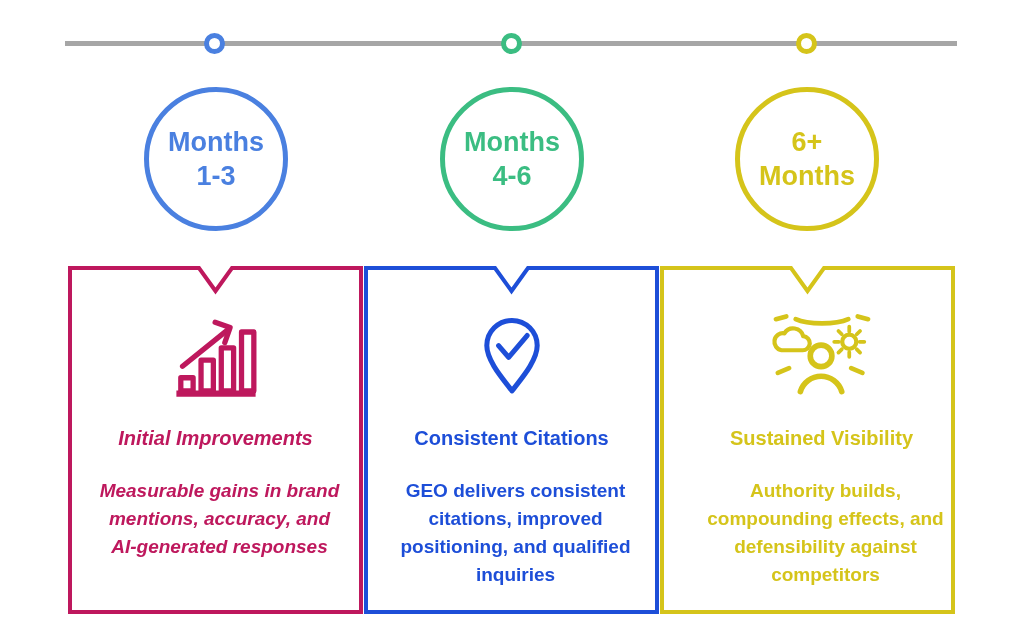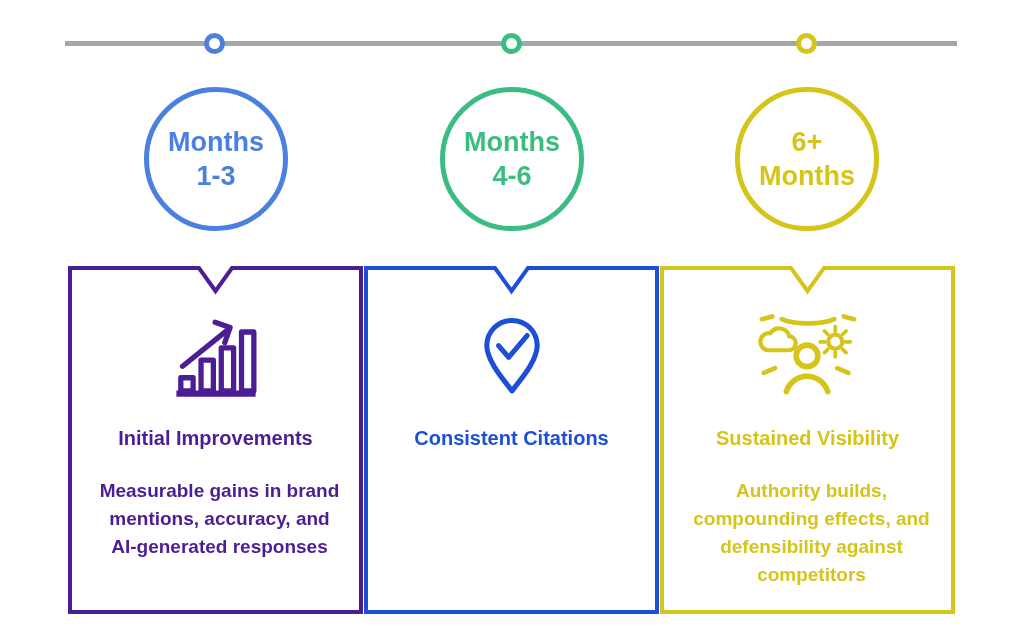--- a/index.html
+++ b/index.html
@@ -53,21 +53,21 @@
   </div>
   <div class="phase-circle" style="left: 440px; color: rgb(59, 189, 130);">
     <div class="phase-circle-label">Months
 4-6</div>
   </div>
   <div class="phase-circle" style="left: 735px; color: rgb(213, 196, 26);">
     <div class="phase-circle-label">6+
 Months</div>
   </div>
 
-  <div class="card" style="left: 68px; color: #4c1d95;">
+  <div class="card" style="left: 68px; color: #be185d; font-style: italic;">
     <svg class="card-border" width="295" height="348" viewBox="0 0 295 348">
       <path d="M2,2 H131 L147.5,25 L164,2 H293 V346 H2 Z" fill="none" stroke="currentColor" stroke-width="4"></path>
     </svg>
     <div class="card-icon">
       <svg width="96" height="88" viewBox="0 0 100 100" fill="none" stroke="currentColor" stroke-width="6" stroke-linecap="round" stroke-linejoin="round">
         <path d="M5,95 H95" stroke-width="7" stroke-linecap="butt"></path>
         <rect x="10" y="77" width="14" height="15"></rect>
         <rect x="33" y="57" width="14" height="35"></rect>
         <rect x="56" y="43" width="14" height="49"></rect>
         <rect x="79" y="25" width="14" height="67"></rect>
@@ -85,23 +85,27 @@
     <svg class="card-border" width="295" height="348" viewBox="0 0 295 348">
       <path d="M2,2 H131 L147.5,25 L164,2 H293 V346 H2 Z" fill="none" stroke="currentColor" stroke-width="4"></path>
     </svg>
     <div class="card-icon">
       <svg width="84" height="96" viewBox="0 0 100 100" fill="none" stroke="currentColor" stroke-width="6" stroke-linecap="round" stroke-linejoin="round">
         <path d="M50,94 C44,85 20,60 20,40 A30,30 0 1 1 80,40 C80,60 56,85 50,94 Z"></path>
         <path d="M34,40 L46,54 L68,28"></path>
       </svg>
     </div>
     <div class="card-heading">Consistent Citations</div>
+    <div class="card-body">GEO delivers consistent
+citations, improved
+positioning, and qualified
+inquiries</div>
   </div>
 
-  <div class="card" style="left: 660px; color: rgb(213, 196, 26);">
+  <div class="card" style="left: 660px; color: rgb(213, 196, 26); padding-left: 28px;">
     <svg class="card-border" width="295" height="348" viewBox="0 0 295 348">
       <path d="M2,2 H131 L147.5,25 L164,2 H293 V346 H2 Z" fill="none" stroke="currentColor" stroke-width="4"></path>
     </svg>
     <div class="card-icon">
       <svg width="112" height="94" viewBox="0 0 110 100" fill="none" stroke="currentColor" stroke-width="5" stroke-linecap="round" stroke-linejoin="round">
         <path d="M6,13 L17,10"></path>
         <path d="M93,10 L104,13"></path>
         <path d="M27,13 C40,19 70,19 83,13"></path>
         <path d="M12,46 L34,46 A7.5,7.5 0 0 0 35,31 A11,11 0 0 0 15,28 A8.7,8.7 0 0 0 12,46 Z" stroke-width="4.5"></path>
         <circle cx="84" cy="37" r="7.5" stroke-width="4.5"></circle>

